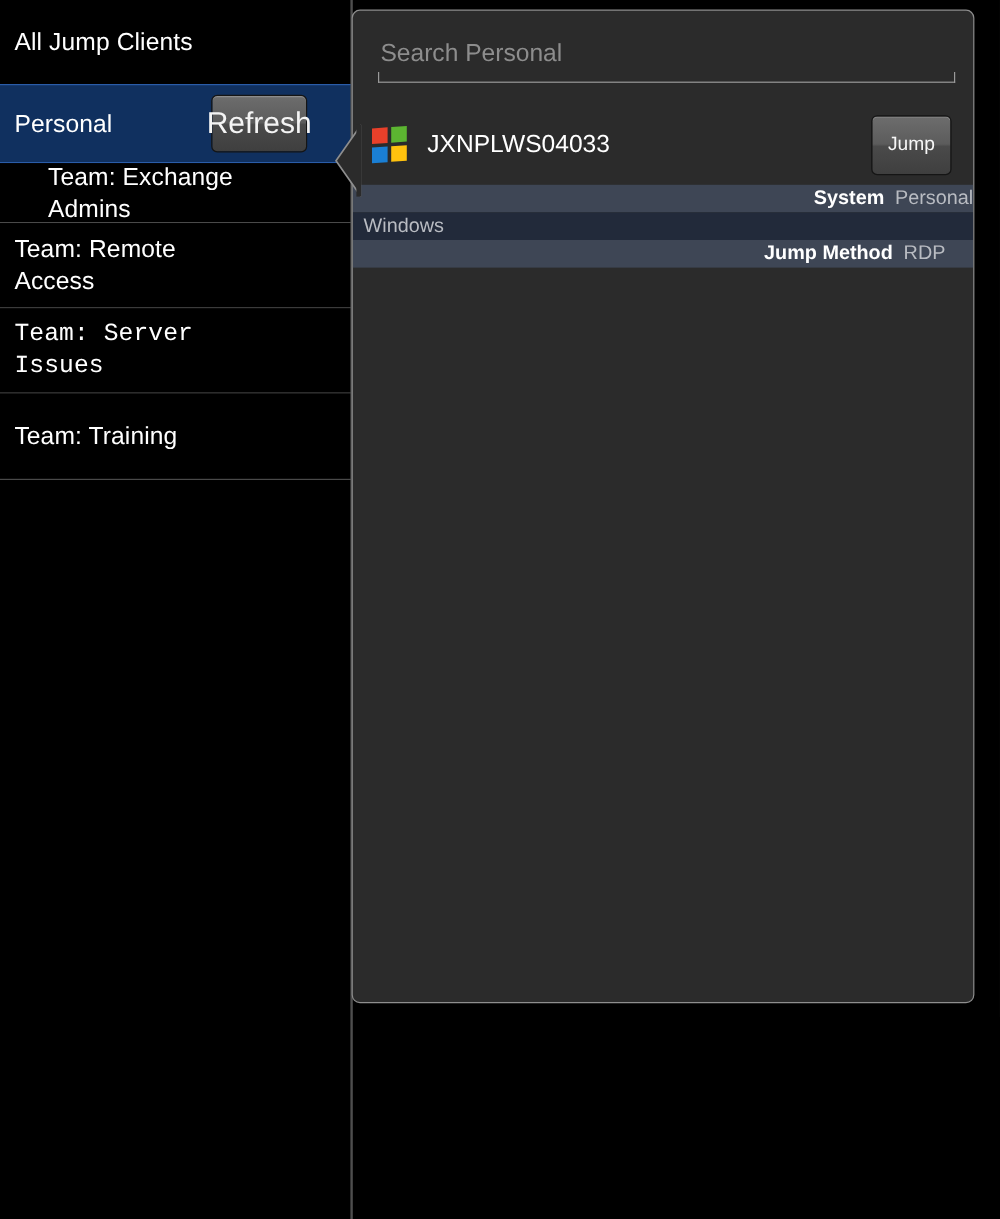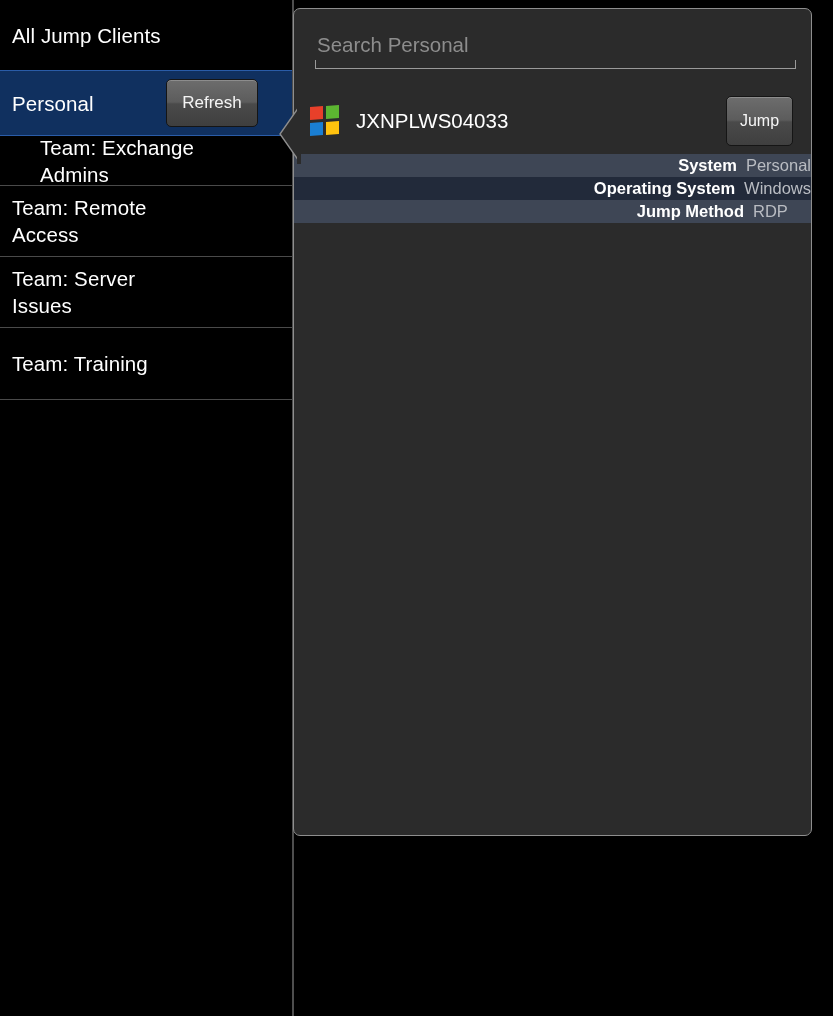--- a/index.html
+++ b/index.html
@@ -53,36 +53,36 @@
   }
 
   #sb-all { height: 70px; }
   #sb-personal {
     height: 66px;
     justify-content: flex-start;
     padding-right: 10px;
   }
   #sb-exchange { height: 50px; padding-left: 40px; }
   #sb-remote   { height: 71px; }
-  #sb-server   { height: 71px; }
+  #sb-server   { height: 71px; font-family: Liberation Mono, monospace; }
   #sb-training { height: 72px; }
 
   
   #refresh-button {
     position: absolute;
-    left: 166px;
+    left: 176px;
     top: 50%;
     transform: translateY(-50%);
-    width: 92px;
+    width: 80px;
     height: 48px;
     border-radius: 5px;
     border: 1px solid #151515;
     background: linear-gradient(180deg, #6d6d6d 0%, #5c5c5c 48%, #4a4a4a 52%, #3f3f3f 100%);
     color: #f4f4f4;
-    font-size: 17px;
+    font-size: 25px;
     font-family: "Liberation Sans", sans-serif;
     display: flex;
     align-items: center;
     justify-content: center;
     box-shadow: inset 0 1px 0 rgba(255,255,255,0.22);
     cursor: pointer;
   }
 
   
   #sidebar-rail {
@@ -306,21 +306,20 @@
       </div>
       <button id="jump-button" type="button">Jump</button>
     </div>
 
     <div id="attr-table">
       <div class="attr-row odd">
         <span class="attr-label">System</span>
         <span class="attr-value">Personal</span>
       </div>
       <div class="attr-row even">
-        <span class="attr-label">Operating System</span>
         <span class="attr-value">Windows</span>
       </div>
       <div class="attr-row odd">
         <span class="attr-label">Jump Method</span>
         <span class="attr-value">RDP</span>
       </div>
     </div>
 
   </div>
 </div>

